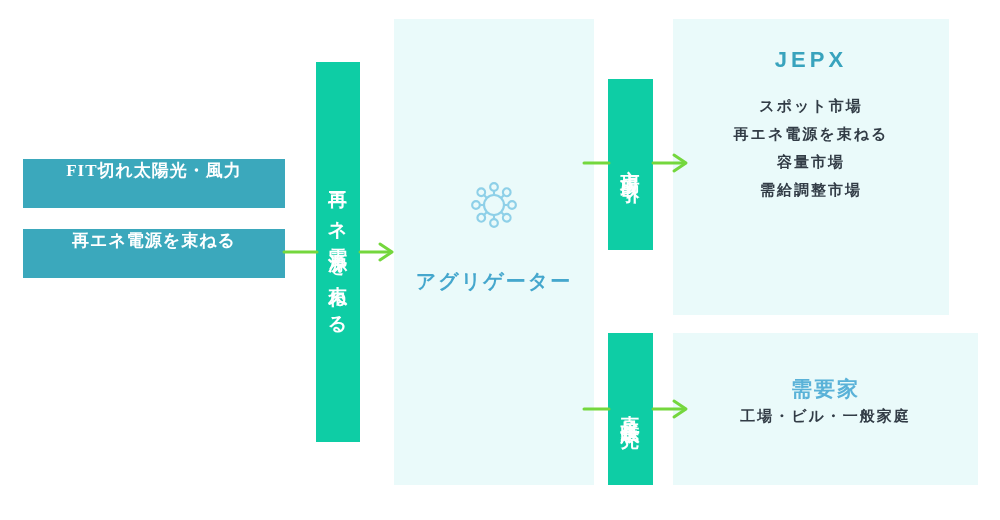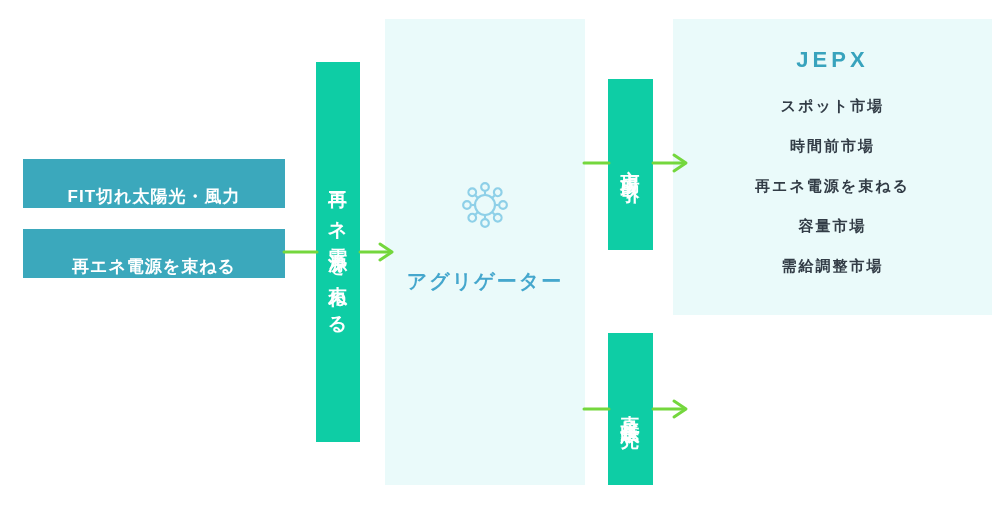--- a/index.html
+++ b/index.html
@@ -5,54 +5,54 @@
   html,body { margin:0; padding:0; background:#fff; }
   * { box-sizing:border-box; }
   .canvas {
     position:relative; width:1000px; height:520px; background:#ffffff; overflow:hidden;
     font-family:"Liberation Sans","DejaVu Sans",sans-serif;
   }
   
   .src-box {
     position:absolute; left:23px; width:262px; height:49px;
     background:var(--teal-box); color:var(--box-text);
-    display:flex; align-items:flex-end; justify-content:center;
-    font-size:17px; font-weight:bold; letter-spacing:1px;
+    display:flex; align-items:flex-start; justify-content:center;
+    font-size:17px; font-weight:bold; letter-spacing:1px;font-family:Liberation Serif, serif;
   }
   
   .v-bar {
     position:absolute; background:var(--green-bar); color:var(--box-text);
     display:flex; align-items:center; justify-content:center; z-index:2;
   }
   .v-text {
     writing-mode:vertical-rl; text-orientation:upright;
     font-weight:bold; font-size:19px; letter-spacing:5px; line-height:1;
   }
   .bundle-bar { left:316px; top:62px; width:44px; height:380px; }
   .market-bar { left:608px; top:79px;  width:45px; height:171px; }
   .direct-bar { left:608px; top:333px; width:45px; height:152px; }
   
   .panel { position:absolute; background:var(--panel-bg); z-index:1; }
-  .aggregator-panel { left:385px; top:19px; width:200px; height:466px; }
-  .jepx-panel      { left:673px; top:19px; width:319px; height:296px; }
+  .aggregator-panel { left:394px; top:19px; width:200px; height:466px; }
+  .jepx-panel      { left:673px; top:19px; width:276px; height:296px; }
   .consumers-panel { left:673px; top:333px; width:305px; height:152px; }
 
   .hub-icon {
     position:absolute; left:50%; top:163px; transform:translateX(-50%);
     color:var(--icon); width:46px; height:46px;
   }
   .aggregator-label {
     position:absolute; left:0; top:249px; width:100%; text-align:center;
     color:var(--aggregator-label); font-size:20px; font-weight:bold; letter-spacing:2px;
   }
   .jepx-title {
     padding-top:28px; height:56px; text-align:center;
     color:var(--jepx-title); font-size:22px; font-weight:bold; letter-spacing:4px;
   }
-  .jepx-list { display:flex; flex-direction:column; row-gap:24px; margin-top:23px; }
+  .jepx-list { display:flex; flex-direction:column; row-gap:12px; margin-top:23px; }
   .jepx-item {
     height:16px; line-height:16px; text-align:center;
     color:var(--dark-text); font-size:15px; font-weight:bold; letter-spacing:2px;
   }
   .consumers-title {
     padding-top:42px; height:66px; text-align:center;
     color:var(--consumers-title); font-size:21px; font-weight:bold; letter-spacing:2px;
   }
   .consumers-subtitle {
     margin-top:8px; height:18px; line-height:18px; text-align:center;
@@ -139,21 +139,24 @@
   </div>
 
   <div class="v-bar direct-bar">
     <span class="v-text">直接販売</span>
   </div>
 
   <div class="panel jepx-panel">
     <div class="jepx-title">JEPX</div>
     <div class="jepx-list">
       <div class="jepx-item">スポット市場</div>
-      <div class="jepx-item">時間前市場</div>
       <div class="jepx-item">再エネ電源を束ねる</div>
       <div class="jepx-item">容量市場</div>
       <div class="jepx-item">需給調整市場</div>
     </div>
   </div>
 
+  <div class="panel consumers-panel">
+    <div class="consumers-title">需要家</div>
+    <div class="consumers-subtitle">工場・ビル・一般家庭</div>
+  </div>
 
 </div>
 
 </body></html>

